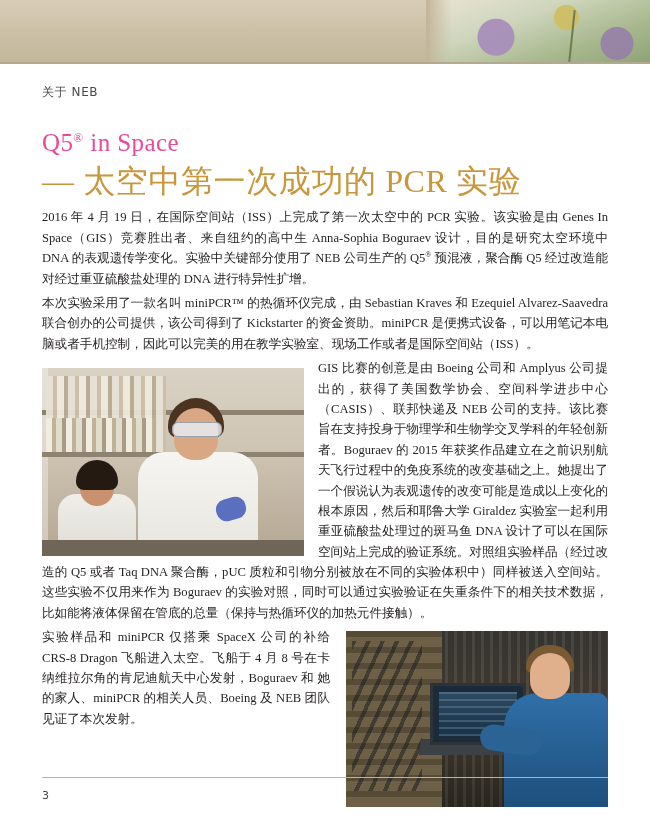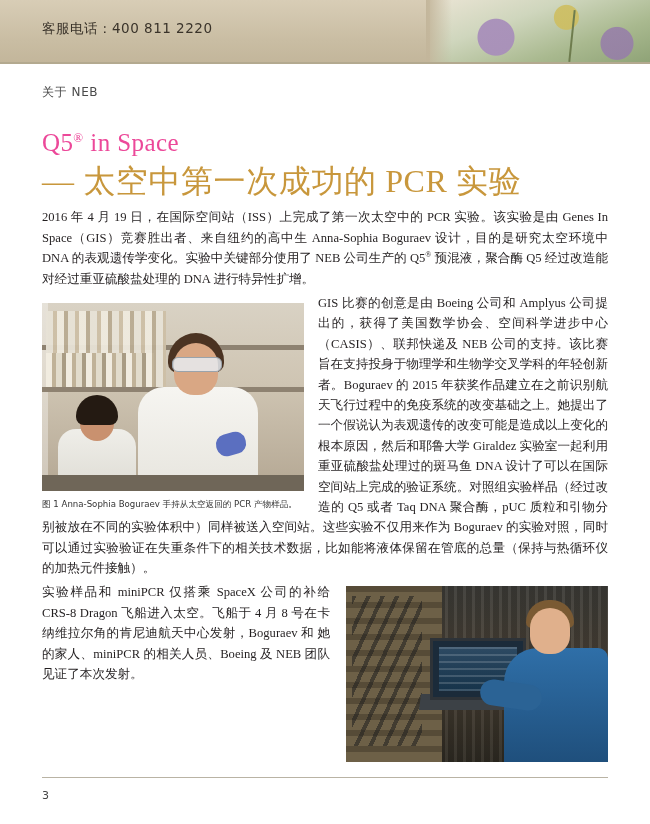--- a/index.html
+++ b/index.html
@@ -296,35 +296,35 @@
   }
 </style>
 </head>
 <body>
 
 <div class="banner">
   <div class="banner-left"></div>
   <div class="banner-photo">
     <div class="banner-stem"></div>
   </div>
-  <div class="banner-text">客服电话：400 811 2220</div>
 </div>
 <div class="banner-bottom-rule"></div>
 
 <div class="page">
 
   <div class="kicker">关于 NEB</div>
 
   <div class="title-block">
     <div class="title-line1"><span>Q5</span><span class="reg">®</span><span> in Space</span></div>
     <div class="title-line2">— 太空中第一次成功的 PCR 实验</div>
   </div>
 
   <p class="body"><span>2016 年 4 月 19 日，在国际空间站（ISS）上完成了第一次太空中的 PCR 实验。该实验是由 Genes In Space（GIS）竞赛胜出者、来自纽约的高中生 Anna-Sophia Boguraev 设计，目的是研究太空环境中 DNA 的表观遗传学变化。实验中关键部分使用了 NEB 公司生产的 Q5</span><sup class="sup">®</sup><span> 预混液，聚合酶 Q5 经过改造能对经过重亚硫酸盐处理的 DNA 进行特异性扩增。</span></p>
 
+  <p class="body">本次实验采用了一款名叫 miniPCR™ 的热循环仪完成，由 Sebastian Kraves 和 Ezequiel Alvarez-Saavedra 联合创办的公司提供，该公司得到了 Kickstarter 的资金资助。miniPCR 是便携式设备，可以用笔记本电脑或者手机控制，因此可以完美的用在教学实验室、现场工作或者是国际空间站（ISS）。</p>
 
   <div class="fig1">
     <div class="photo">
       <div class="lab-bg"></div>
       <div class="shelf s1"></div>
       <div class="shelf s2"></div>
       <div class="bottles"></div>
       <div class="bottles2"></div>
       <div class="person-back">
         <div class="coat-b"></div>
@@ -333,21 +333,20 @@
       </div>
       <div class="person-main">
         <div class="coat"></div>
         <div class="hair"></div>
         <div class="head"></div>
         <div class="goggles"></div>
         <div class="glove"></div>
       </div>
       <div class="bench"></div>
     </div>
-    <div class="caption">图 1 Anna-Sophia Boguraev 手持从太空返回的 PCR 产物样品。</div>
   </div>
 
   <p class="body">GIS 比赛的创意是由 Boeing 公司和 Amplyus 公司提出的，获得了美国数学协会、空间科学进步中心（CASIS）、联邦快递及 NEB 公司的支持。该比赛旨在支持投身于物理学和生物学交叉学科的年轻创新者。Boguraev 的 2015 年获奖作品建立在之前识别航天飞行过程中的免疫系统的改变基础之上。她提出了一个假说认为表观遗传的改变可能是造成以上变化的根本原因，然后和耶鲁大学 Giraldez 实验室一起利用重亚硫酸盐处理过的斑马鱼 DNA 设计了可以在国际空间站上完成的验证系统。对照组实验样品（经过改造的 Q5 或者 Taq DNA 聚合酶，pUC 质粒和引物分别被放在不同的实验体积中）同样被送入空间站。这些实验不仅用来作为 Boguraev 的实验对照，同时可以通过实验验证在失重条件下的相关技术数据，比如能将液体保留在管底的总量（保持与热循环仪的加热元件接触）。</p>
 
   <div class="fig2">
     <div class="photo">
       <div class="iss-bg"></div>
       <div class="panel-left"></div>
       <div class="cables"></div>
       <div class="laptop-base"></div>

